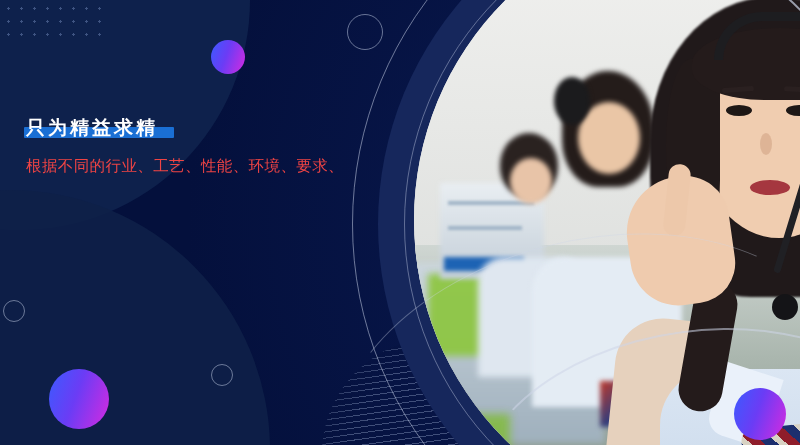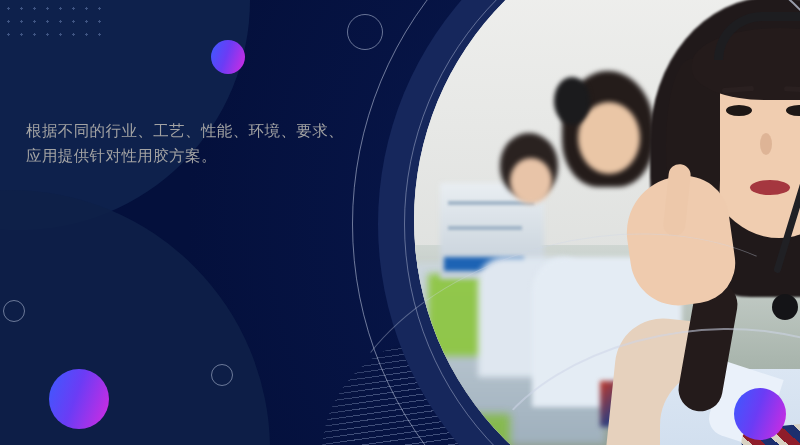--- a/index.html
+++ b/index.html
@@ -250,21 +250,21 @@
     font-size:19px;font-weight:700;letter-spacing:3px;color:#ffffff;
     line-height:1.1;white-space:nowrap;
   }
   .headline{
     font-size:44px;font-weight:700;letter-spacing:1px;
     line-height:1.12;color:#ffffff;white-space:nowrap;
     margin:6px 0 22px 0;
     text-shadow:0 1px 2px rgba(0,0,0,.35);
   }
   .desc{
-    font-size:15.5px;font-weight:400;line-height:1.62;color:#a3a3a3;
+    font-size:15.5px;font-weight:400;line-height:1.62;color:#ef4444;
     letter-spacing:.4px;
   }
   .desc div{white-space:nowrap;}
 </style>
 </head>
 <body>
 
 <div id="banner">
 
   <div class="bg-base"></div>
@@ -342,19 +342,22 @@
 
   <div class="gdot gdot-top"></div>
   <div class="gdot gdot-bl"></div>
   <div class="gdot gdot-br"></div>
 
   <div class="ring ring-tr"></div>
   <div class="ring ring-l"></div>
   <div class="ring ring-m"></div>
 
   <div class="copy">
+    <div class="tagline-wrap">
+      <div class="tagline-bar"></div>
+      <div class="tagline">只为精益求精</div>
+    </div>
     <div class="desc">
       <div>根据不同的行业、工艺、性能、环境、要求、</div>
-      <div>应用提供针对性用胶方案。</div>
     </div>
   </div>
 
 </div>
 
 </body></html>

